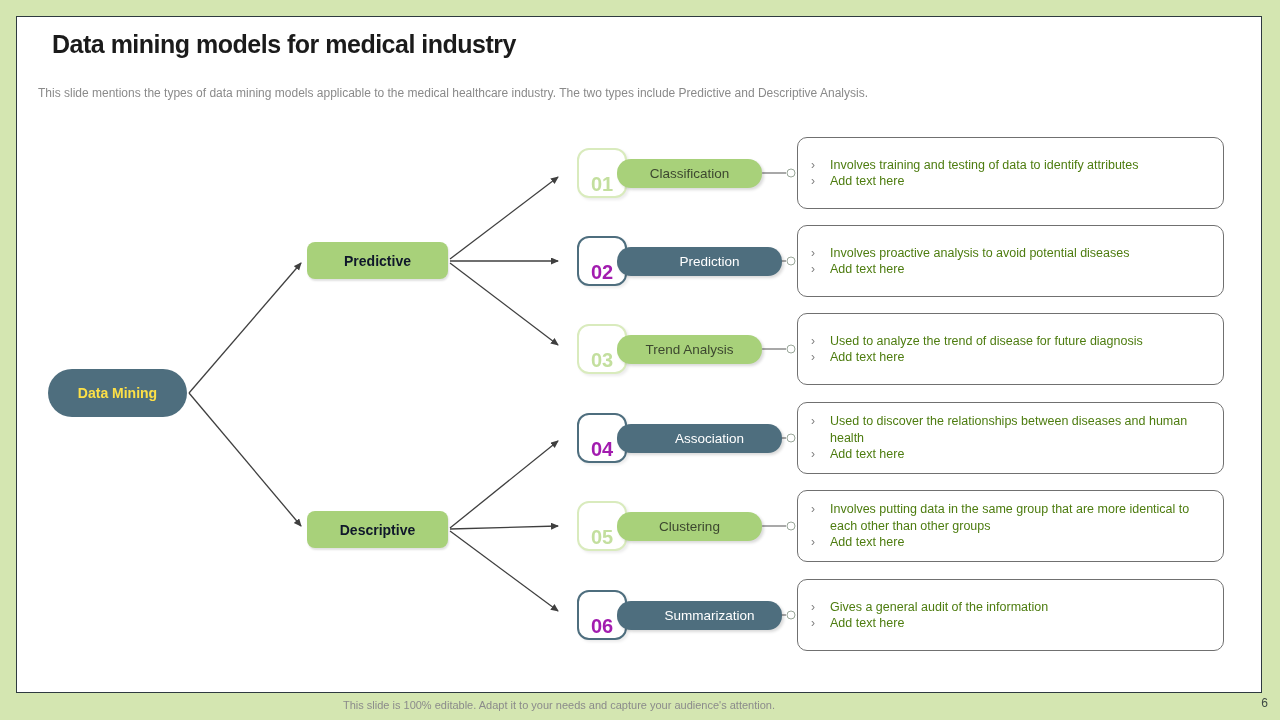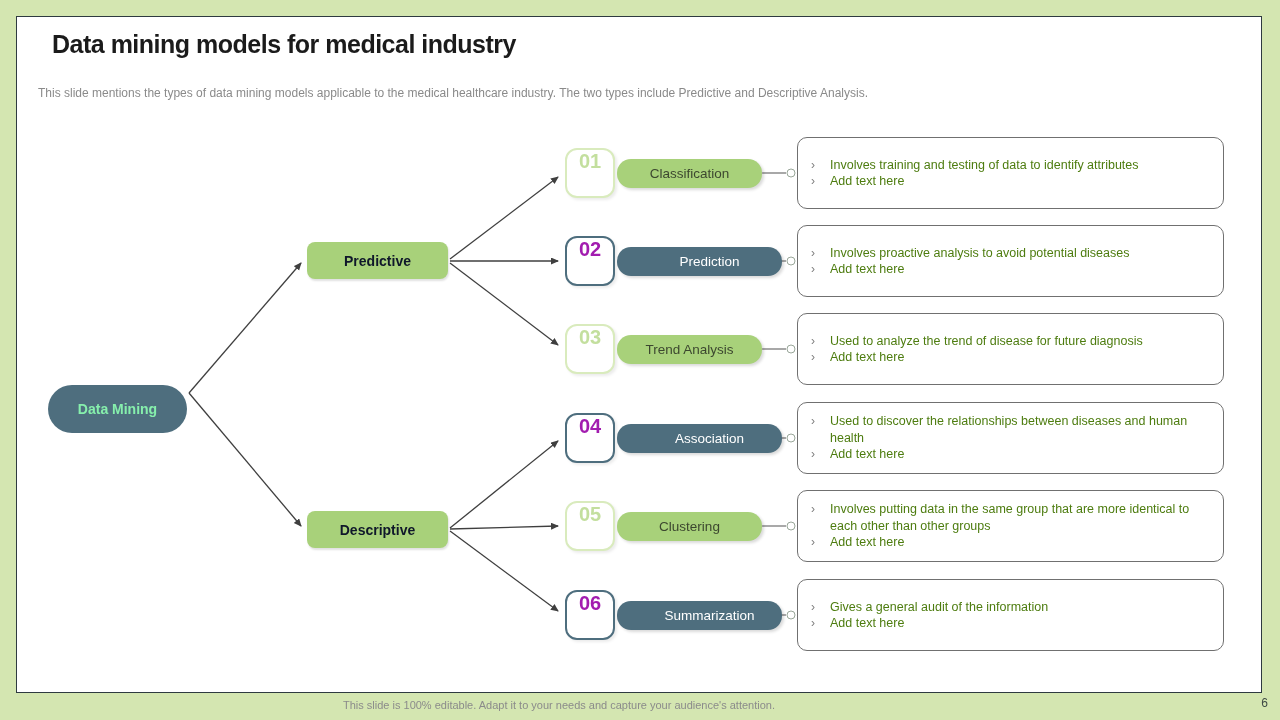--- a/index.html
+++ b/index.html
@@ -19,33 +19,33 @@
   .subtitle{
     position:absolute;left:38px;top:86px;width:1100px;
     font-size:12px;color:#8a8a8a;
   }
   .overlay{position:absolute;left:0;top:0;width:1280px;height:720px;pointer-events:none;}
 
   .root-pill{
     position:absolute;left:48px;top:369px;width:139px;height:48px;
     background:#4e6e7e;border-radius:24px;
     display:flex;align-items:center;justify-content:center;
-    color:#86efac;font-weight:bold;font-size:14px;margin-top:16px;
+    color:#fde047;font-weight:bold;font-size:14px;
   }
   .branch{
     position:absolute;left:307px;width:141px;height:37px;
     background:#a8d17a;border-radius:8px;
     display:flex;align-items:center;justify-content:center;
     color:#0f172a;font-weight:bold;font-size:14px;
     box-shadow:1px 2px 2px rgba(0,0,0,0.12);
   }
   .numbox{
-    position:absolute;left:565px;width:50px;height:50px;box-sizing:border-box;
+    position:absolute;left:577px;width:50px;height:50px;box-sizing:border-box;
     background:#ffffff;border-radius:12px;border:2px solid;
-    display:flex;align-items:flex-start;justify-content:center;
+    display:flex;align-items:flex-end;justify-content:center;
     font-weight:bold;font-size:20px;
     box-shadow:2px 2px 3px rgba(0,0,0,0.08);
   }
   .numbox.green{border-color:#d9ebbd;color:#c3df9e;}
   .numbox.dark{border-color:#4e6e7e;color:#a21caf;}
   .labelbox{
     position:absolute;left:617px;width:145px;height:29px;
     border-radius:14px;display:flex;align-items:center;justify-content:center;
     font-weight:normal;font-size:13.5px;
     box-shadow:2px 2px 3px rgba(0,0,0,0.15);

